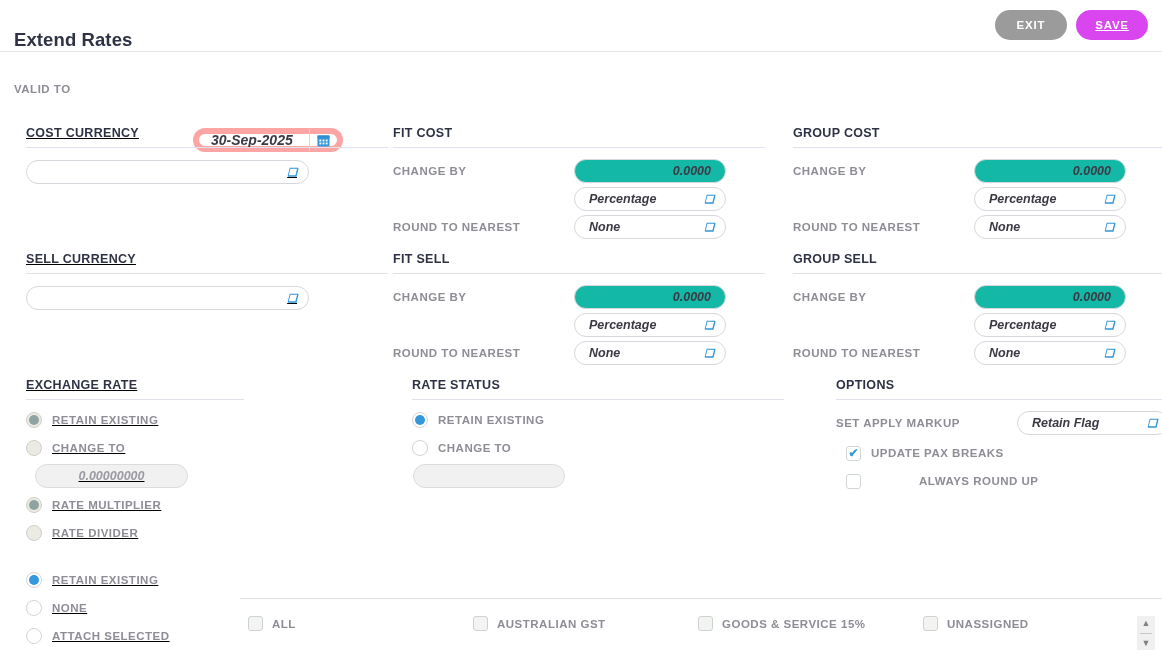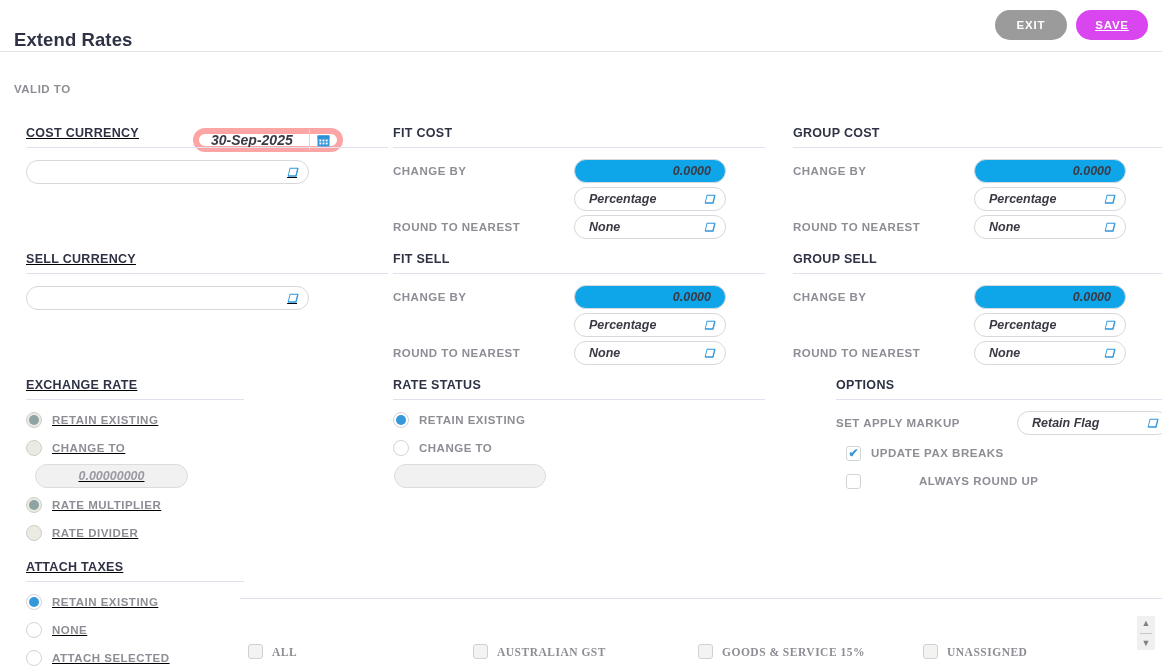--- a/index.html
+++ b/index.html
@@ -67,21 +67,21 @@
   .sec-head.short { width: 218px; }
 
   
   .frow { position: relative; height: 28px; }
   .frow .lbl { position: absolute; left: 0; top: 6px; }
   .fld { position: absolute; left: 181px; top: 0; width: 152px; }
   .c3 .fld { left: 181px; }
 
   .inp {
     height: 24px; width: 100%; border: 1px solid #d7d7dd; border-radius: 12px;
-    background: #0ea5e9; display: flex; align-items: center; justify-content: flex-end;
+    background: #14b8a6; display: flex; align-items: center; justify-content: flex-end;
     padding: 0 14px; font-size: 12.5px; font-weight: bold; font-style: italic;
     color: #3a3a44;
   }
   .sel {
     height: 24px; width: 100%; border: 1px solid #d7d7dd; border-radius: 12px;
     background: #fff; display: flex; align-items: center; justify-content: space-between;
     padding: 0 11px 0 14px; font-size: 12.5px; font-weight: bold; font-style: italic;
     color: #3a3a44; cursor: pointer;
   }
   .sel.empty { justify-content: flex-end; }
@@ -114,22 +114,22 @@
     justify-content: center;
   }
   .inp.dis.blank { justify-content: center; }
 
   
   .tax-divider {
     position: absolute; left: 240px; top: 598px; width: 922px; height: 1px;
     background: #e2e0ee;
   }
   .tax-grid {
-    position: absolute; left: 248px; top: 644px; width: 890px;
-    display: grid; grid-template-columns: 225px 225px 225px 215px; font-family: Liberation Serif, serif;
+    position: absolute; left: 248px; top: 616px; width: 890px;
+    display: grid; grid-template-columns: 225px 225px 225px 215px;
   }
   .tax-item { display: flex; align-items: center; gap: 9px; cursor: pointer; }
 
   .spinner {
     position: absolute; right: 7px; top: 616px; width: 18px; height: 34px;
     background: #f0f0f0; display: flex; flex-direction: column;
     align-items: center; justify-content: space-around; cursor: pointer;
   }
   .spinner .ar { font-size: 9px; color: #808080; line-height: 1; }
   .spinner .sep { width: 12px; height: 1px; background: #c8c8c8; }
@@ -206,21 +206,20 @@
         <span class="lbl">RATE MULTIPLIER</span>
       </div>
       <div class="optrow">
         <span class="radio dis"></span>
         <span class="lbl">RATE DIVIDER</span>
       </div>
     </div>
   </div>
 
   <div class="col c1" style="top:560px;">
-    <div class="sec-head short">ATTACH TAXES</div>
     <div style="margin-top:6px;">
       <div class="optrow">
         <span class="radio on"></span>
         <span class="lbl">RETAIN EXISTING</span>
       </div>
       <div class="optrow">
         <span class="radio"></span>
         <span class="lbl">NONE</span>
       </div>
       <div class="optrow">
@@ -281,21 +280,21 @@
         <span class="fld">
           <span class="sel">
             <span>None</span>
             <span class="chev">❑</span>
           </span>
         </span>
       </div>
     </div>
   </div>
 
-  <div class="col c2" style="top:378px;">
+  <div class="col c2" style="top:378px;margin-left:19px;">
     <div class="sec-head">RATE STATUS</div>
     <div style="margin-top:6px;">
       <div class="optrow">
         <span class="radio on"></span>
         <span class="lbl">RETAIN EXISTING</span>
       </div>
       <div class="optrow">
         <span class="radio"></span>
         <span class="lbl">CHANGE TO</span>
       </div>

